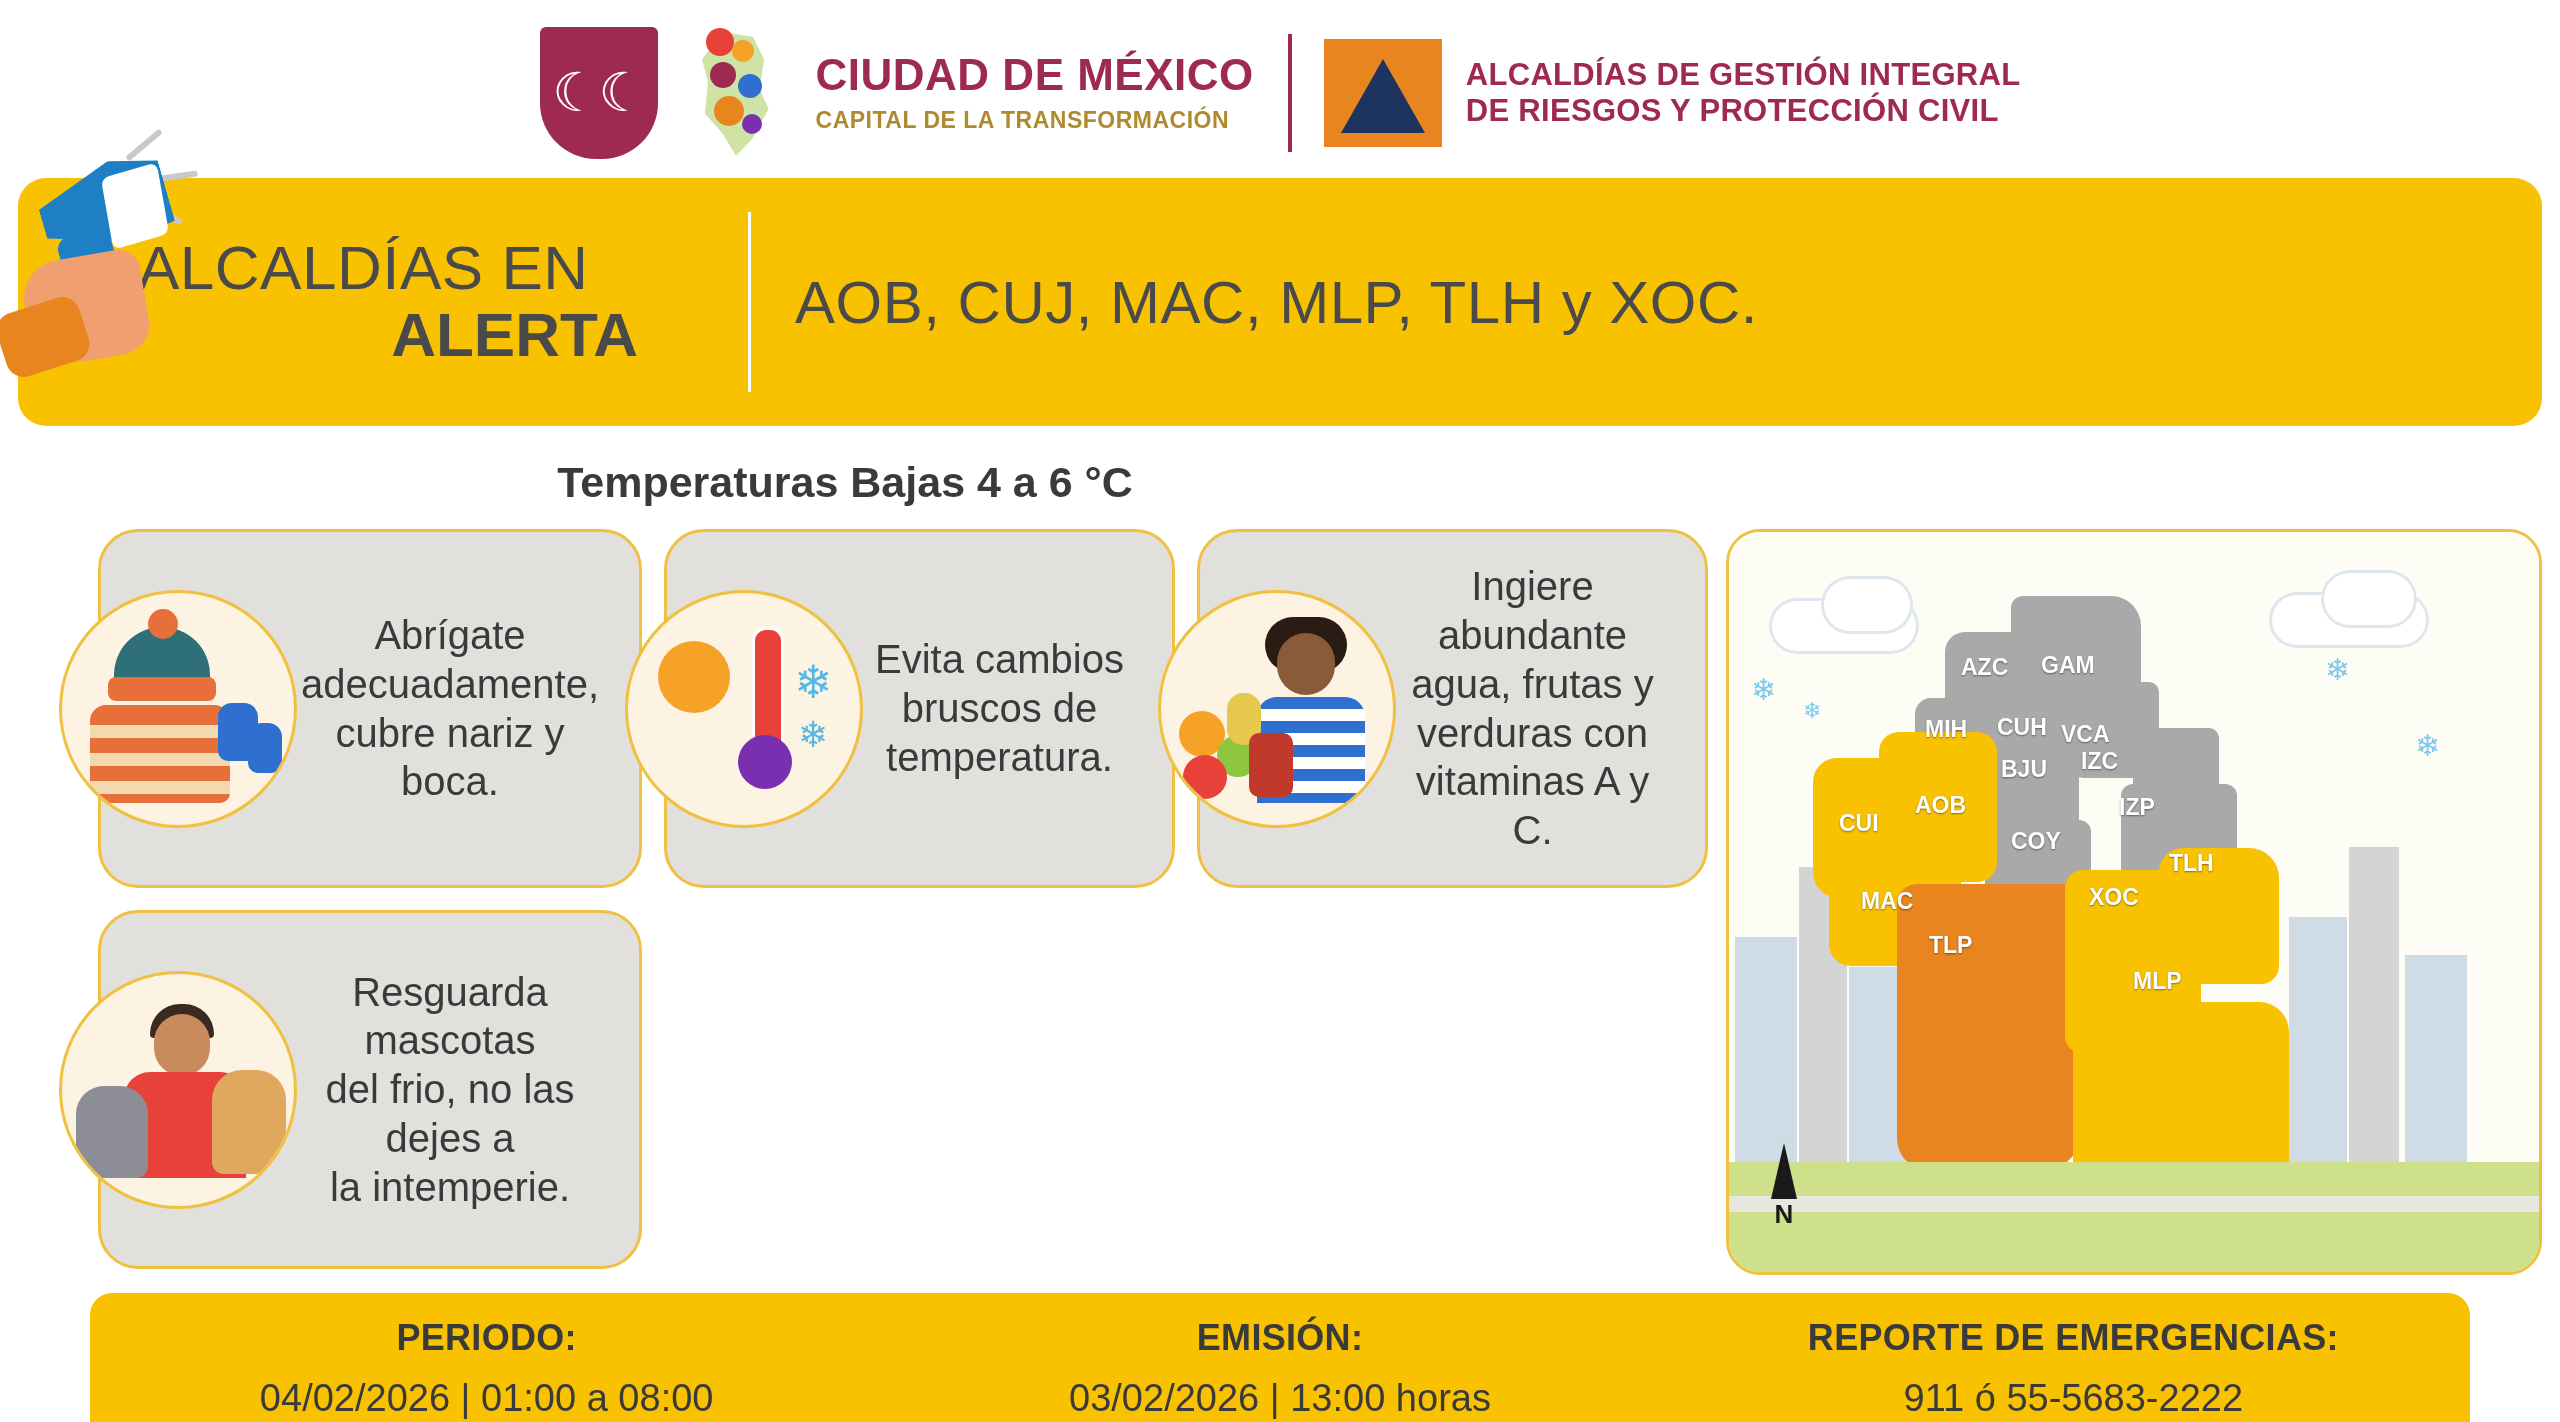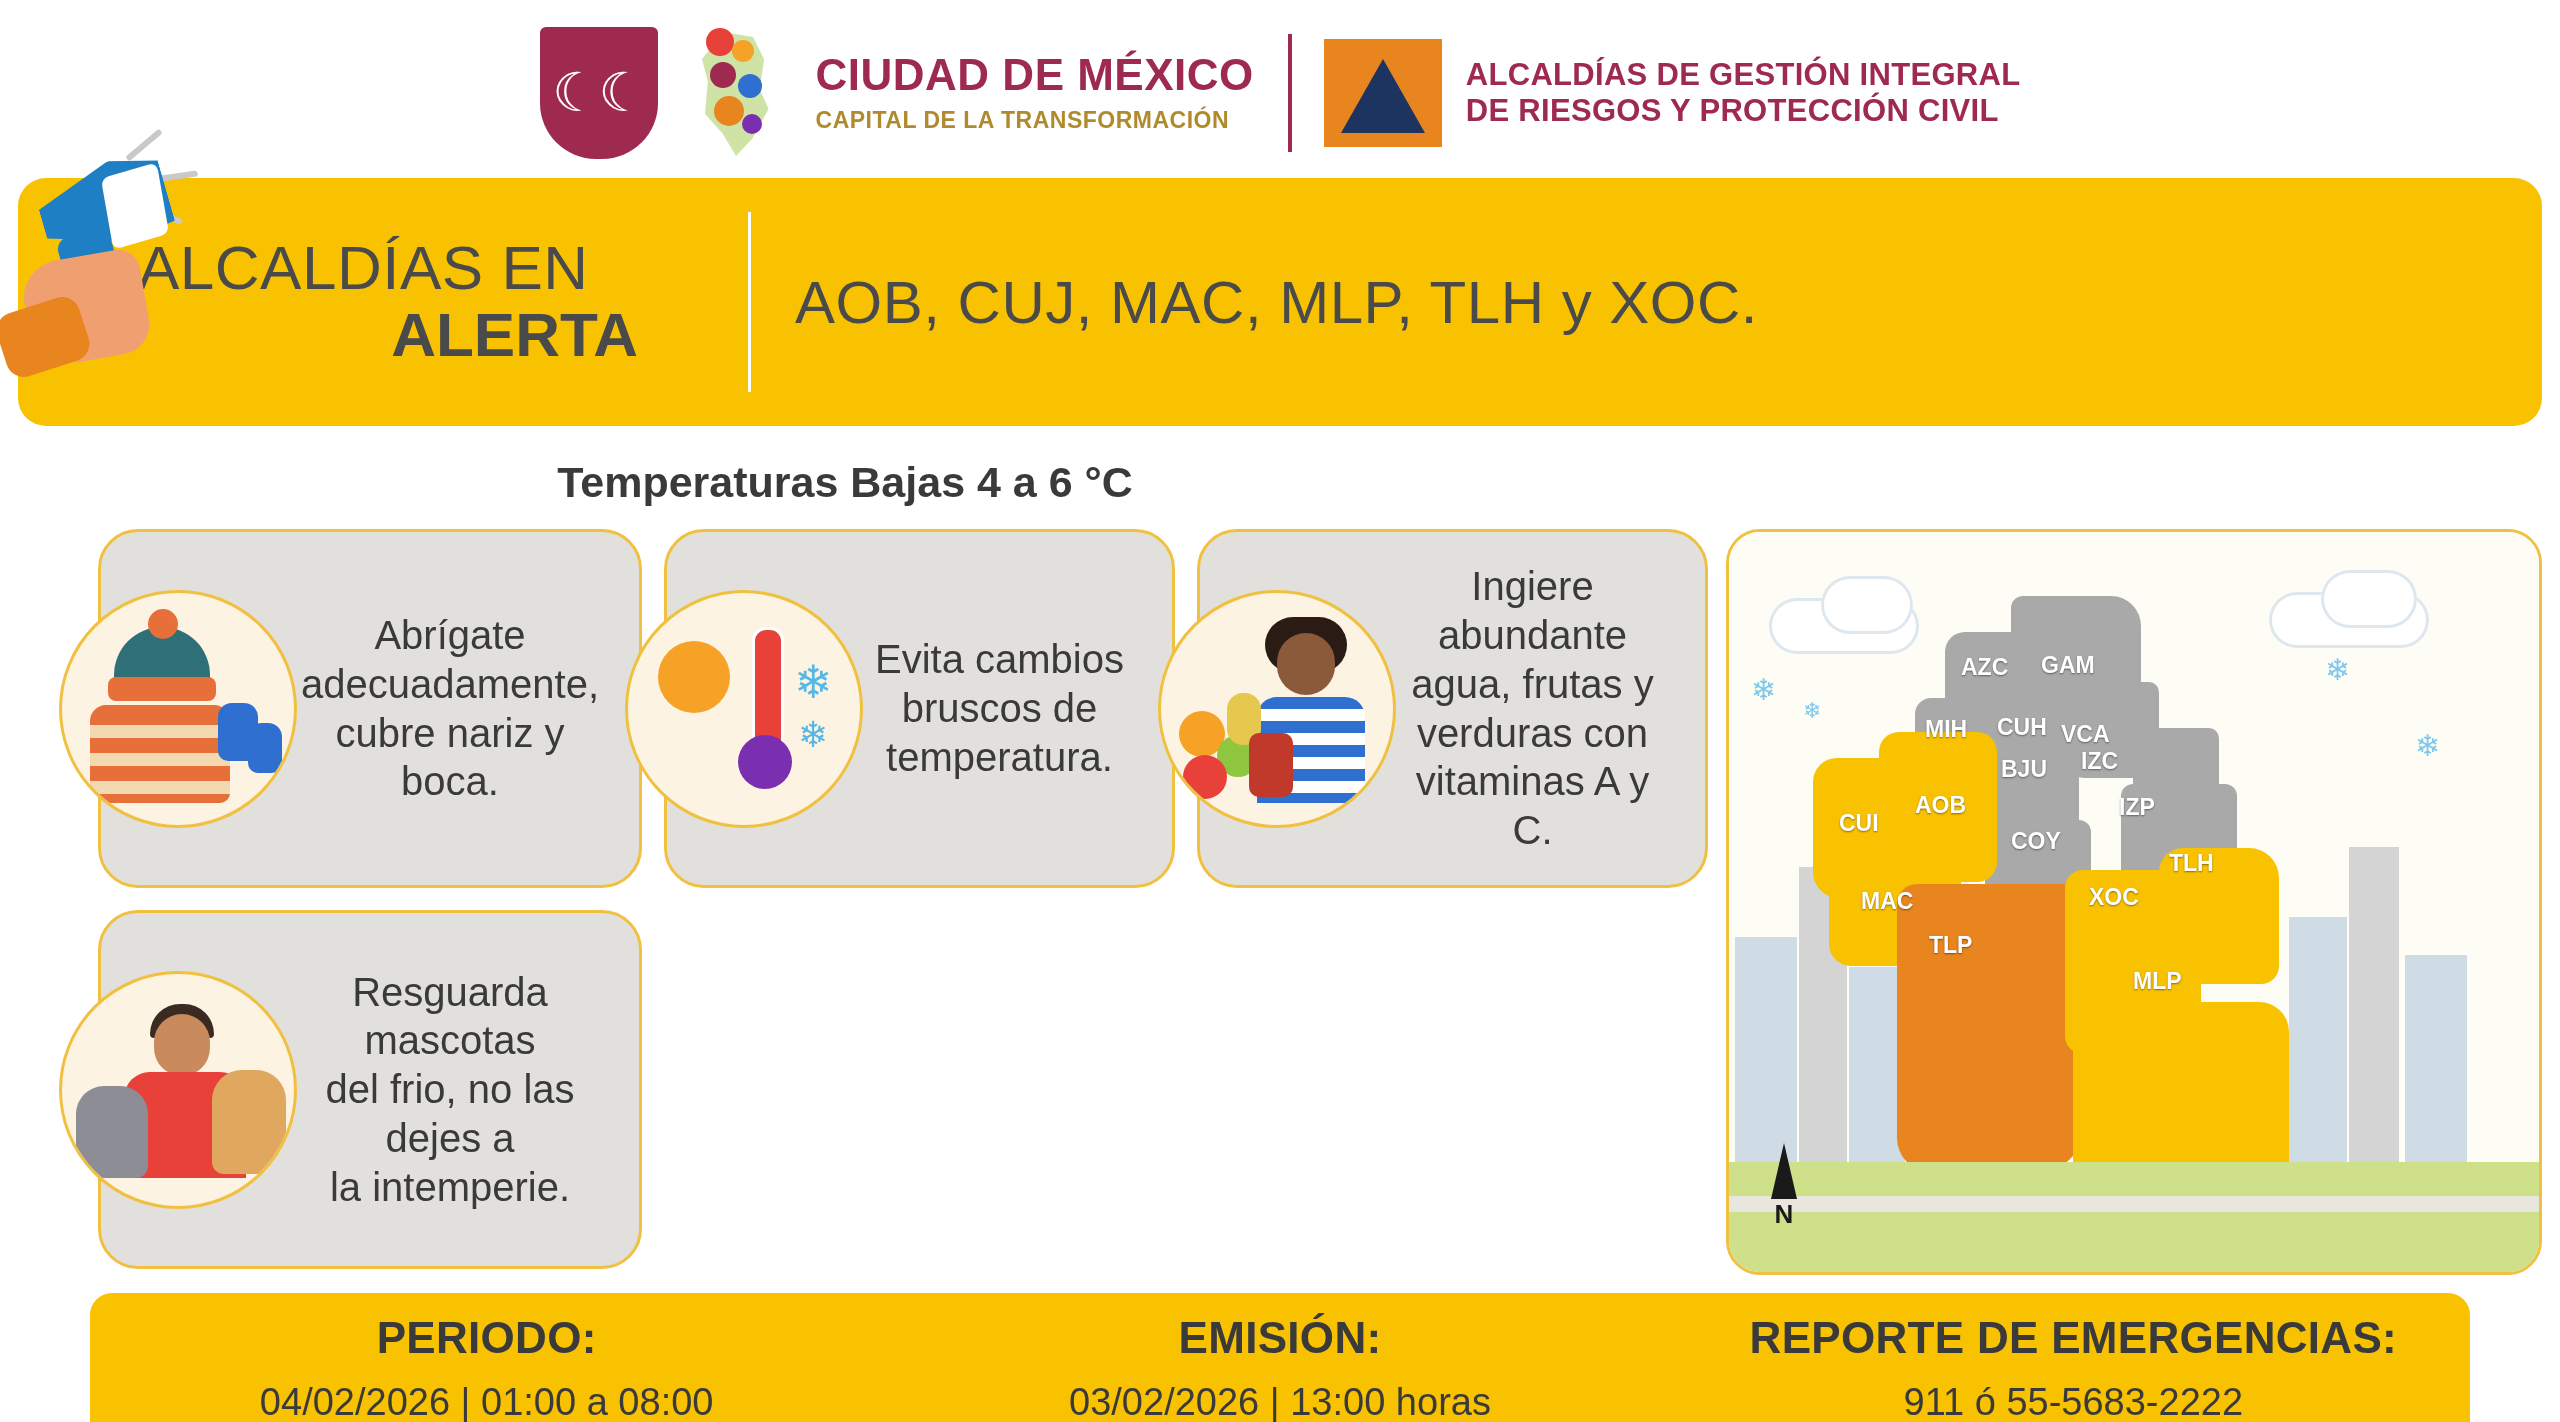--- a/index.html
+++ b/index.html
@@ -417,21 +417,21 @@
     height: 150px;
     display: flex;
     align-items: center;
   }
   .fcol {
     flex: 1;
     text-align: center;
     color: #3a3a3a;
   }
   .fcol .t {
-    font-size: 44px;
+    font-size: 36px;
     font-weight: bold;
     letter-spacing: 0.3px;
   }
   .fcol .v {
     font-size: 38px;
     margin-top: 18px;
   }
 </style>
 </head>
 <body>

